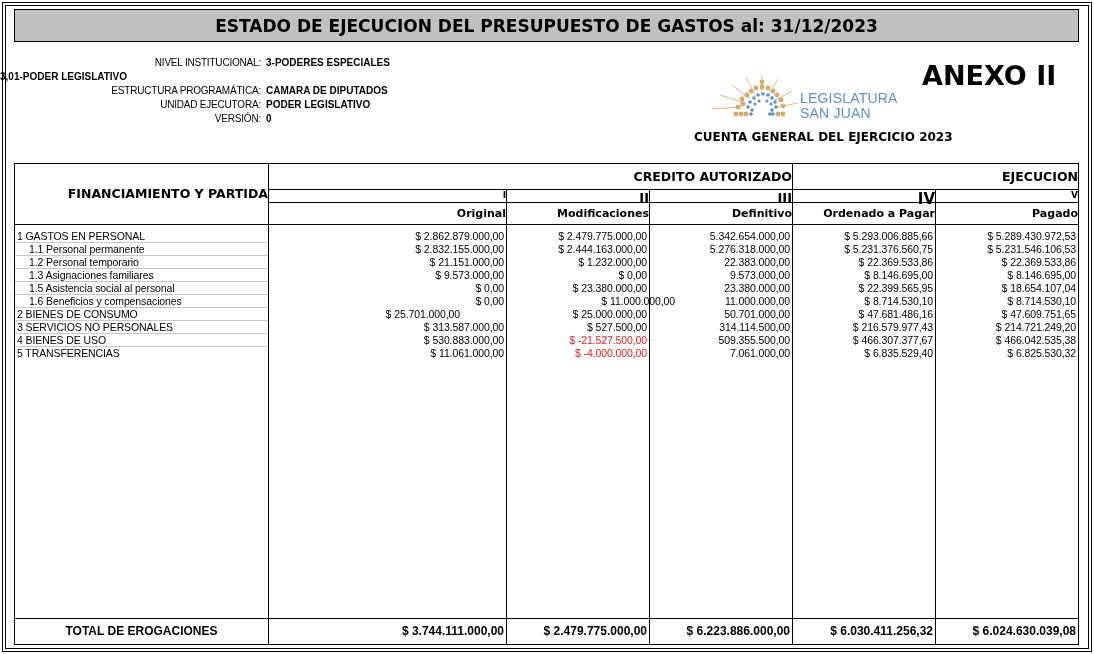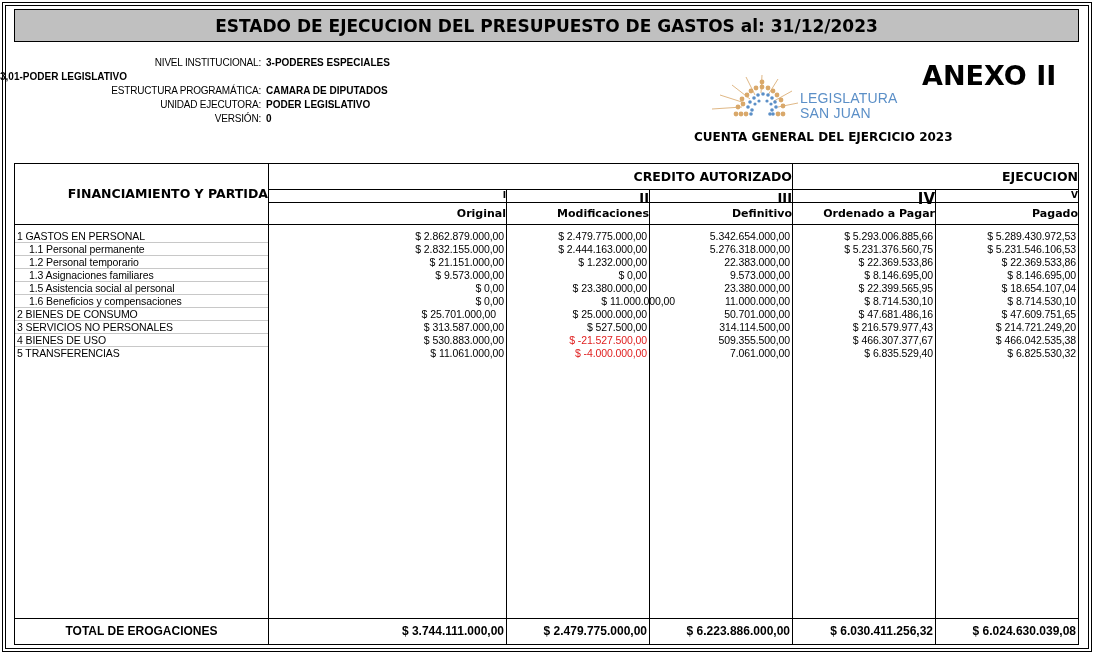--- a/index.html
+++ b/index.html
@@ -205,21 +205,21 @@
     <div class="row">
       <div class="lbl sub">1.6 Beneficios y compensaciones</div>
       <div class="val" style="left:253px; width:236px">$ 0,00</div>
       <div class="val" style="left:491px; width:169px">$ 11.000.000,00</div>
       <div class="val" style="left:634px; width:141px">11.000.000,00</div>
       <div class="val" style="left:777px; width:141px">$ 8.714.530,10</div>
       <div class="val" style="left:920px; width:141px">$ 8.714.530,10</div>
     </div>
     <div class="row">
       <div class="lbl">2 BIENES DE CONSUMO</div>
-      <div class="val" style="left:253px; width:228px">$ 25.701.000,00</div>
+      <div class="val" style="left:253px; width:192px">$ 25.701.000,00</div>
       <div class="val" style="left:491px; width:141px">$ 25.000.000,00</div>
       <div class="val" style="left:634px; width:141px">50.701.000,00</div>
       <div class="val" style="left:777px; width:141px">$ 47.681.486,16</div>
       <div class="val" style="left:920px; width:141px">$ 47.609.751,65</div>
     </div>
     <div class="row">
       <div class="lbl">3 SERVICIOS NO PERSONALES</div>
       <div class="val" style="left:253px; width:236px">$ 313.587.000,00</div>
       <div class="val" style="left:491px; width:141px">$ 527.500,00</div>
       <div class="val" style="left:634px; width:141px">314.114.500,00</div>

